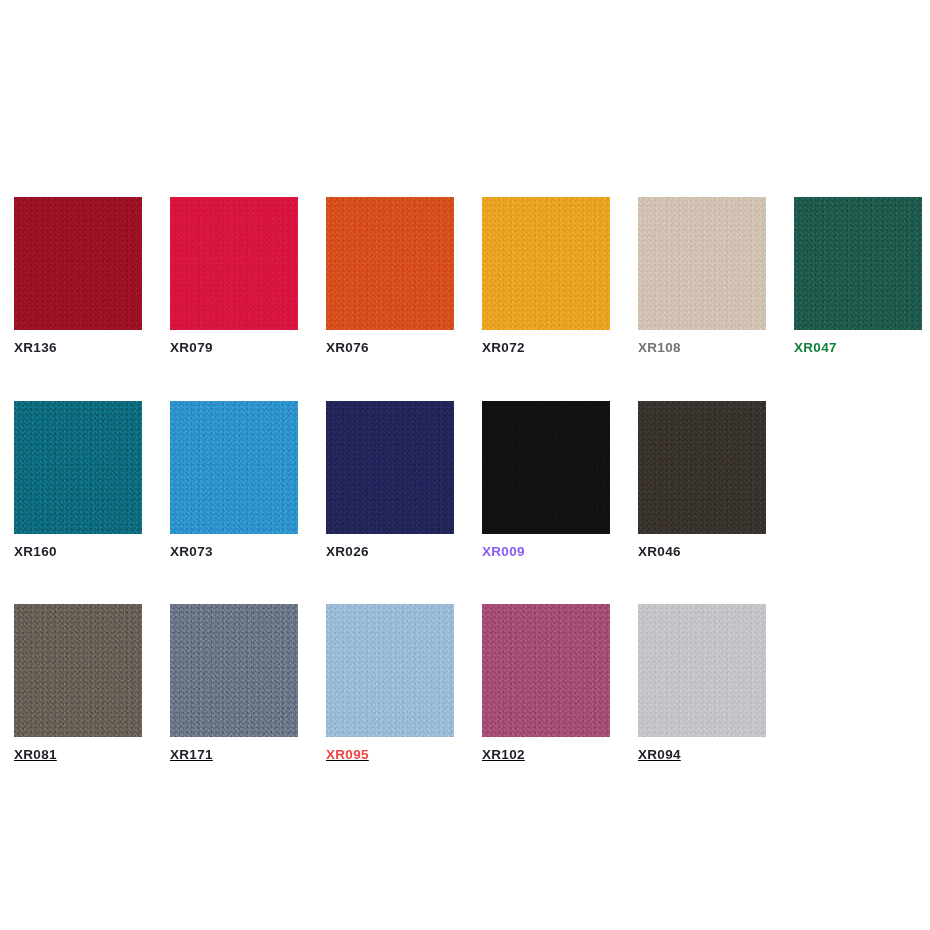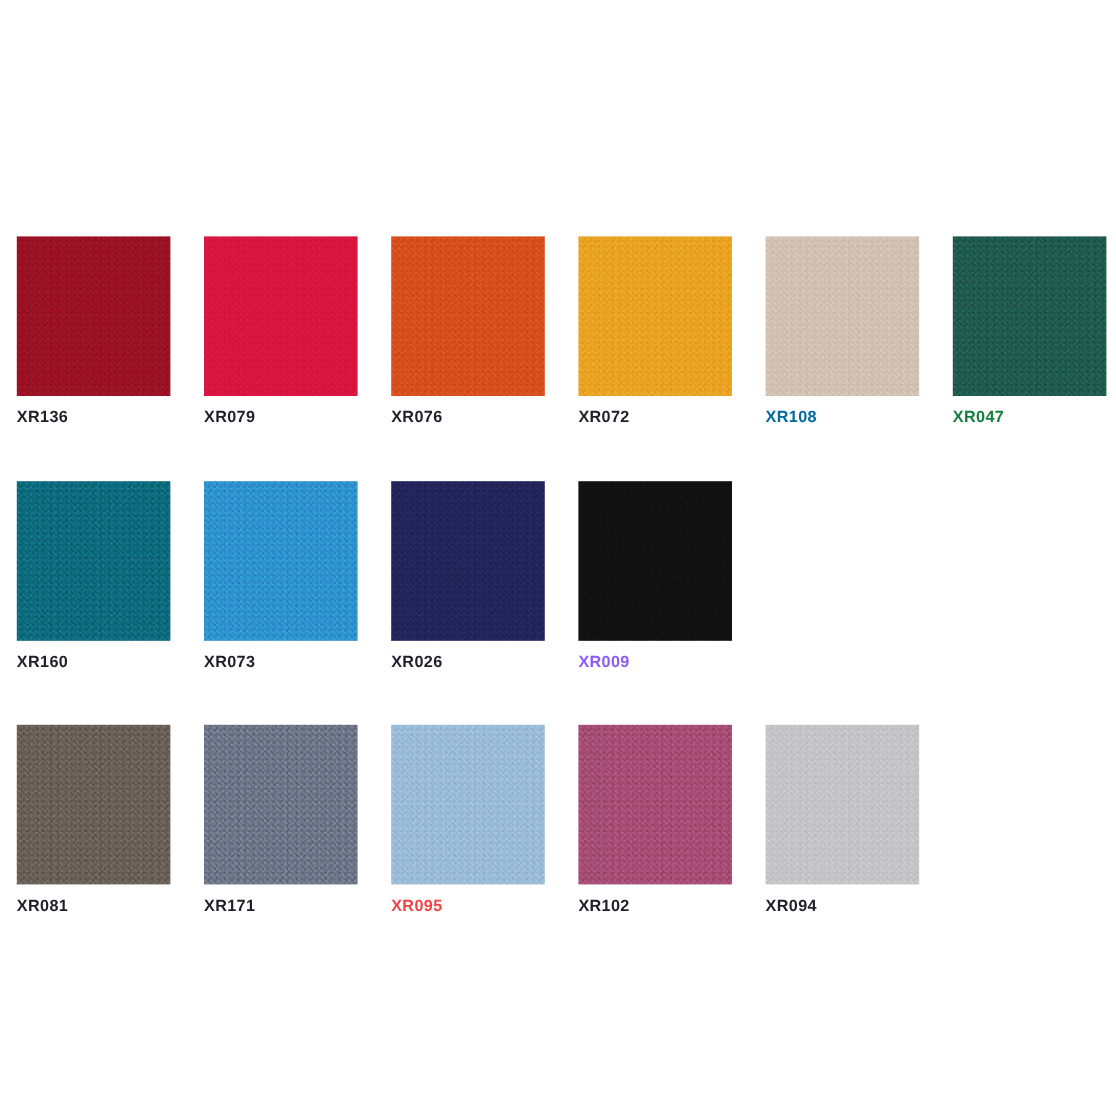--- a/index.html
+++ b/index.html
@@ -28,21 +28,21 @@
     left: 14px;
     top: 197px;
     width: 902px;
   }
 
   .swatch-row {
     display: flex;
     flex-direction: row;
     margin-bottom: 46px;
   }
-  .swatch-row:last-child { margin-bottom: 16px; }
+  .swatch-row:last-child { margin-bottom: 16px; text-decoration: underline; }
 
   .swatch-cell {
     width: 128px;
     margin-right: 28px;
     position: relative;
   }
   .swatch-cell:last-child { margin-right: 0; }
 
   .swatch-chip {
     width: 128px;
@@ -153,21 +153,21 @@
           <div class="tex"></div>
           <div class="tex2"></div>
         </div>
         <div class="swatch-label" style="color: rgb(35, 31, 42);">XR072</div>
       </div>
       <div class="swatch-cell">
         <div class="swatch-chip" style="background-color: rgb(211, 195, 180);">
           <div class="tex"></div>
           <div class="tex2"></div>
         </div>
-        <div class="swatch-label" style="color: #0369a1;">XR108</div>
+        <div class="swatch-label" style="color: #737373;">XR108</div>
       </div>
       <div class="swatch-cell">
         <div class="swatch-chip" style="background-color: rgb(31, 92, 78);">
           <div class="tex"></div>
           <div class="tex2"></div>
         </div>
         <div class="swatch-label" style="color: #15803d;">XR047</div>
       </div>
     </div>
 
@@ -192,20 +192,27 @@
           <div class="tex2"></div>
         </div>
         <div class="swatch-label" style="color: rgb(35, 31, 42);">XR026</div>
       </div>
       <div class="swatch-cell">
         <div class="swatch-chip" style="background-color: rgb(17, 17, 17);">
           <div class="tex"></div>
           <div class="tex2"></div>
         </div>
         <div class="swatch-label" style="color: #8b5cf6;">XR009</div>
+      </div>
+      <div class="swatch-cell">
+        <div class="swatch-chip" style="background-color: rgb(58, 51, 46);">
+          <div class="tex"></div>
+          <div class="tex2"></div>
+        </div>
+        <div class="swatch-label" style="color: rgb(35, 31, 42);">XR046</div>
       </div>
     </div>
 
     <div class="swatch-row">
       <div class="swatch-cell">
         <div class="swatch-chip" style="background-color: rgb(107, 97, 88);">
           <div class="tex"></div>
           <div class="tex2"></div>
         </div>
         <div class="swatch-label" style="color: rgb(35, 31, 42);">XR081</div>

